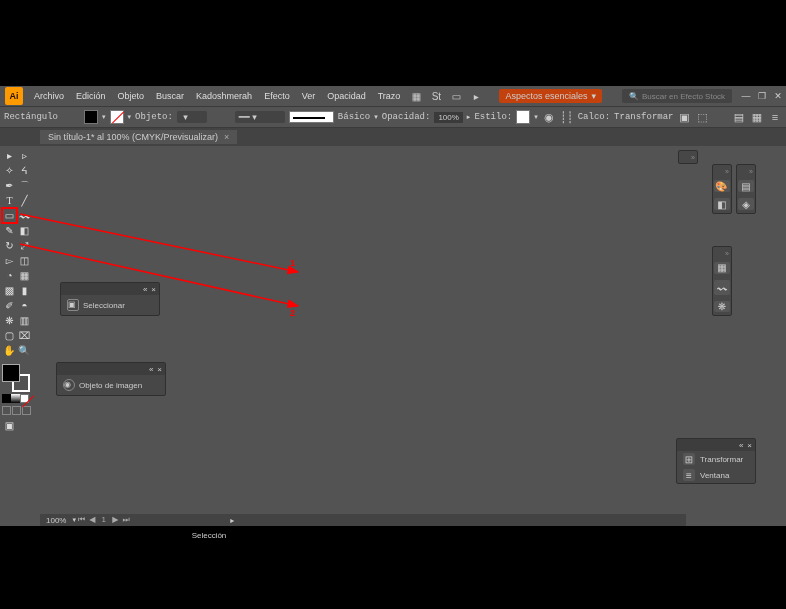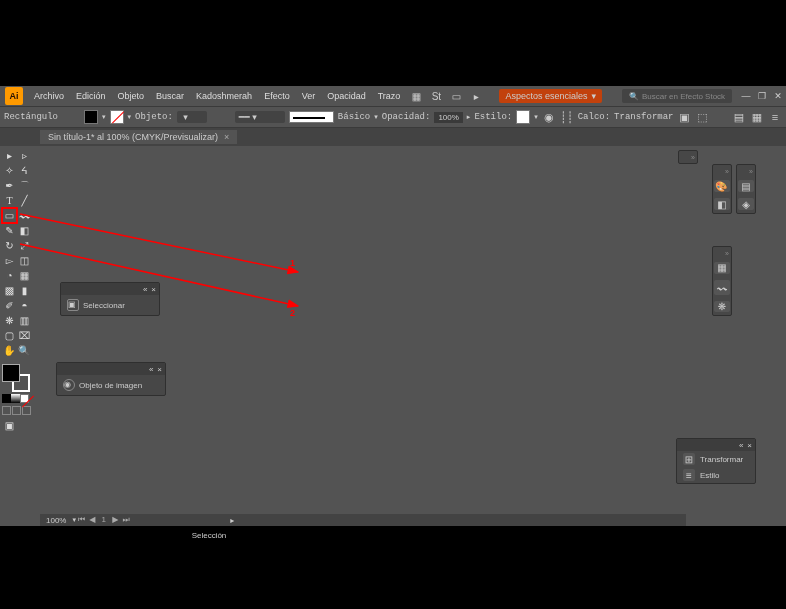--- a/index.html
+++ b/index.html
@@ -280,21 +280,21 @@
     <div class="hdr">
         <span>«</span>
         <span>×</span>
       </div>
     <div class="txtpanel-row">
       <span class="dicon" style="width:12px;height:12px;">⊞</span>
       <span>Transformar</span>
     </div>
     <div class="txtpanel-row">
       <span class="dicon" style="width:12px;height:12px;">≡</span>
-      <span>Estilo</span>
+      <span>Ventana</span>
     </div>
   </div>
 
   <div class="scrollbar-b">
     <span class="zoom">100%</span>
     <span style="font-size:7px;">▾</span>
     <span class="nav-arrows">
       <span>⏮</span><span>◀</span>
       <span>1</span>
       <span>▶</span><span>⏭</span>

